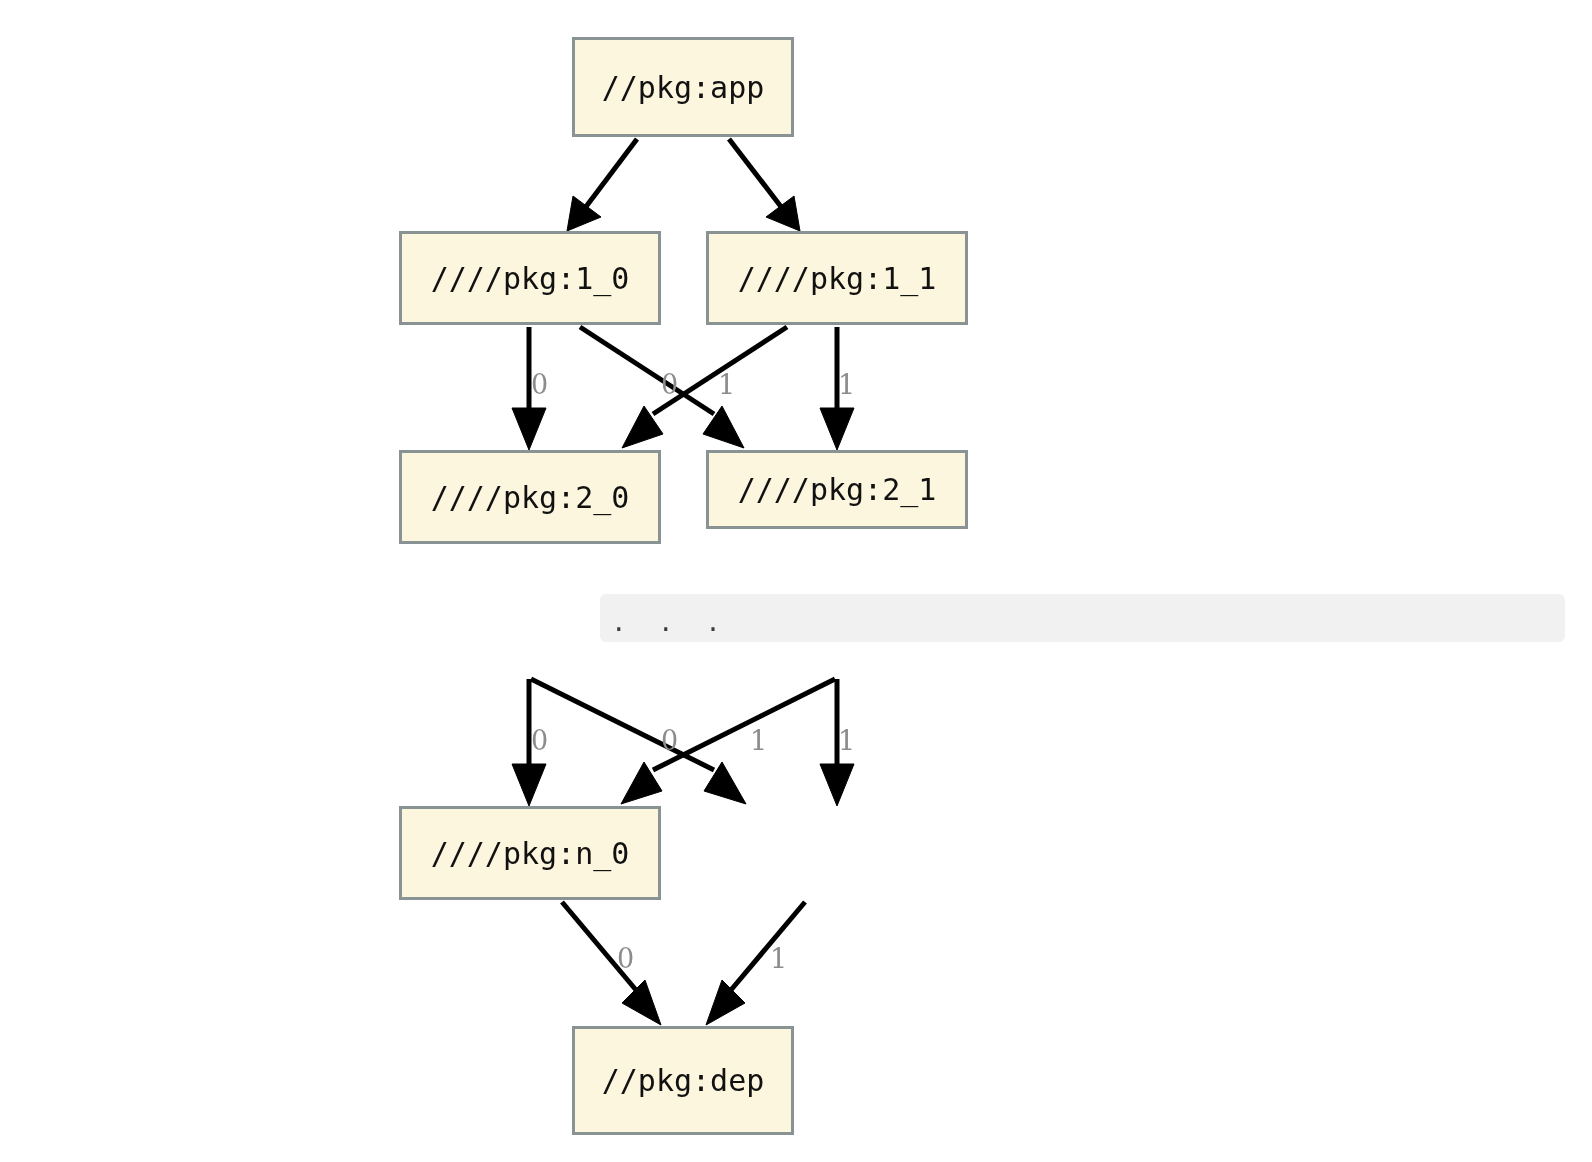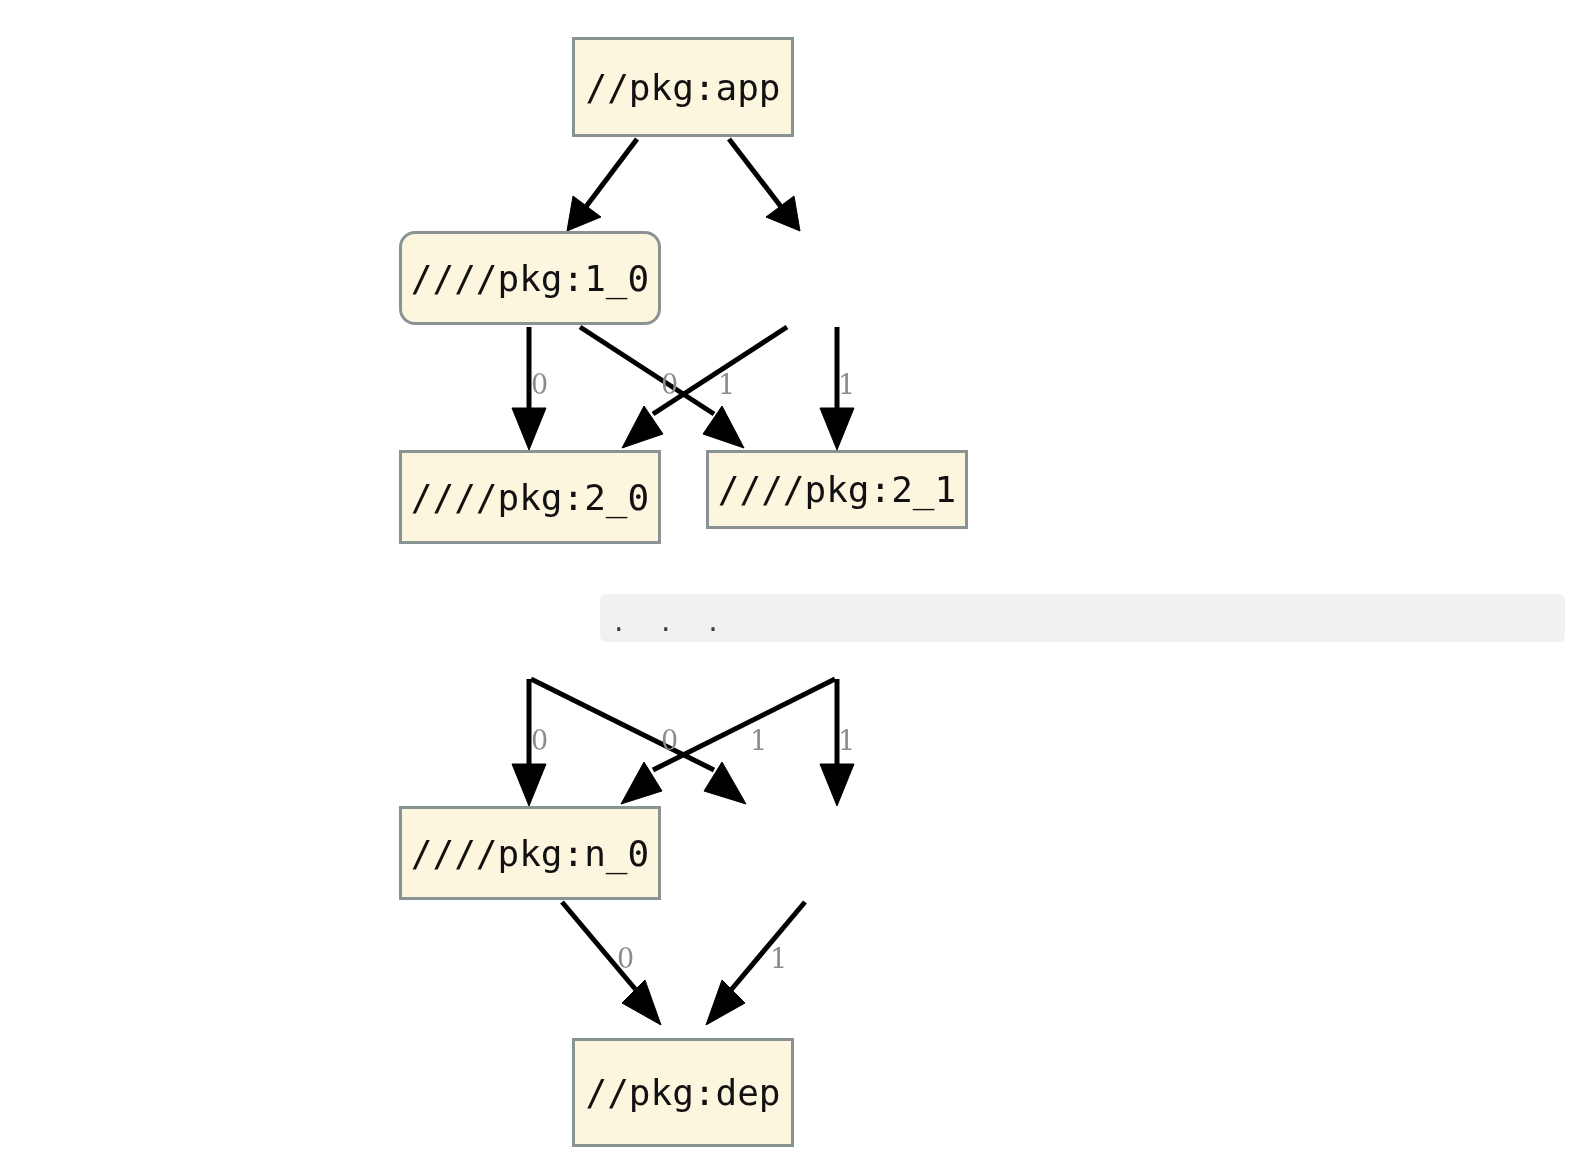--- a/index.html
+++ b/index.html
@@ -18,21 +18,21 @@
   .node {
     position: absolute;
     box-sizing: border-box;
     background: #fdf6de;
     border: 3px solid #8a9393;
     display: flex;
     align-items: center;
     justify-content: center;
     color: #111111;
     font-family: "DejaVu Sans Mono", monospace;
-    font-size: 36px;
+    font-size: 30px;
     letter-spacing: 0px;
     white-space: nowrap;
     user-select: none;
   }
   .edge-label {
     position: absolute;
     color: #8c8c8c;
     font-family: "DejaVu Serif", serif;
     font-size: 27px;
     line-height: 1;
@@ -140,39 +140,42 @@
     <g>
       <line x1="805" y1="902" x2="731" y2="990"></line>
       <polygon points="706,1025 722,980 745,1003"></polygon>
     </g>
   </svg>
 
   <div class="node" style="left:572px; top:37px; width:222px; height:100px;">
     <span>//pkg:app</span>
   </div>
 
-  <div class="node" style="left:399px; top:231px; width:262px; height:94px;border-radius:16px;">
+  <div class="node" style="left:399px; top:231px; width:262px; height:94px;">
     <span>////pkg:1_0</span>
   </div>
 
+  <div class="node" style="left:706px; top:231px; width:262px; height:94px;">
+    <span>////pkg:1_1</span>
+  </div>
 
   <div class="node" style="left:399px; top:450px; width:262px; height:94px;">
     <span>////pkg:2_0</span>
   </div>
 
   <div class="node" style="left:706px; top:450px; width:262px; height:79px;">
     <span>////pkg:2_1</span>
   </div>
 
   <div class="node" style="left:399px; top:806px; width:262px; height:94px;">
     <span>////pkg:n_0</span>
   </div>
 
 
-  <div class="node" style="left:572px; top:1026px; width:222px; height:109px;margin-top:12px;">
+  <div class="node" style="left:572px; top:1026px; width:222px; height:109px;">
     <span>//pkg:dep</span>
   </div>
 
   <div class="edge-label" style="left:531px; top:371px;">0</div>
   <div class="edge-label" style="left:661px; top:371px;">0</div>
   <div class="edge-label" style="left:718px; top:371px;">1</div>
   <div class="edge-label" style="left:838px; top:371px;">1</div>
 
   <div class="edge-label" style="left:531px; top:727px;">0</div>
   <div class="edge-label" style="left:661px; top:727px;">0</div>

